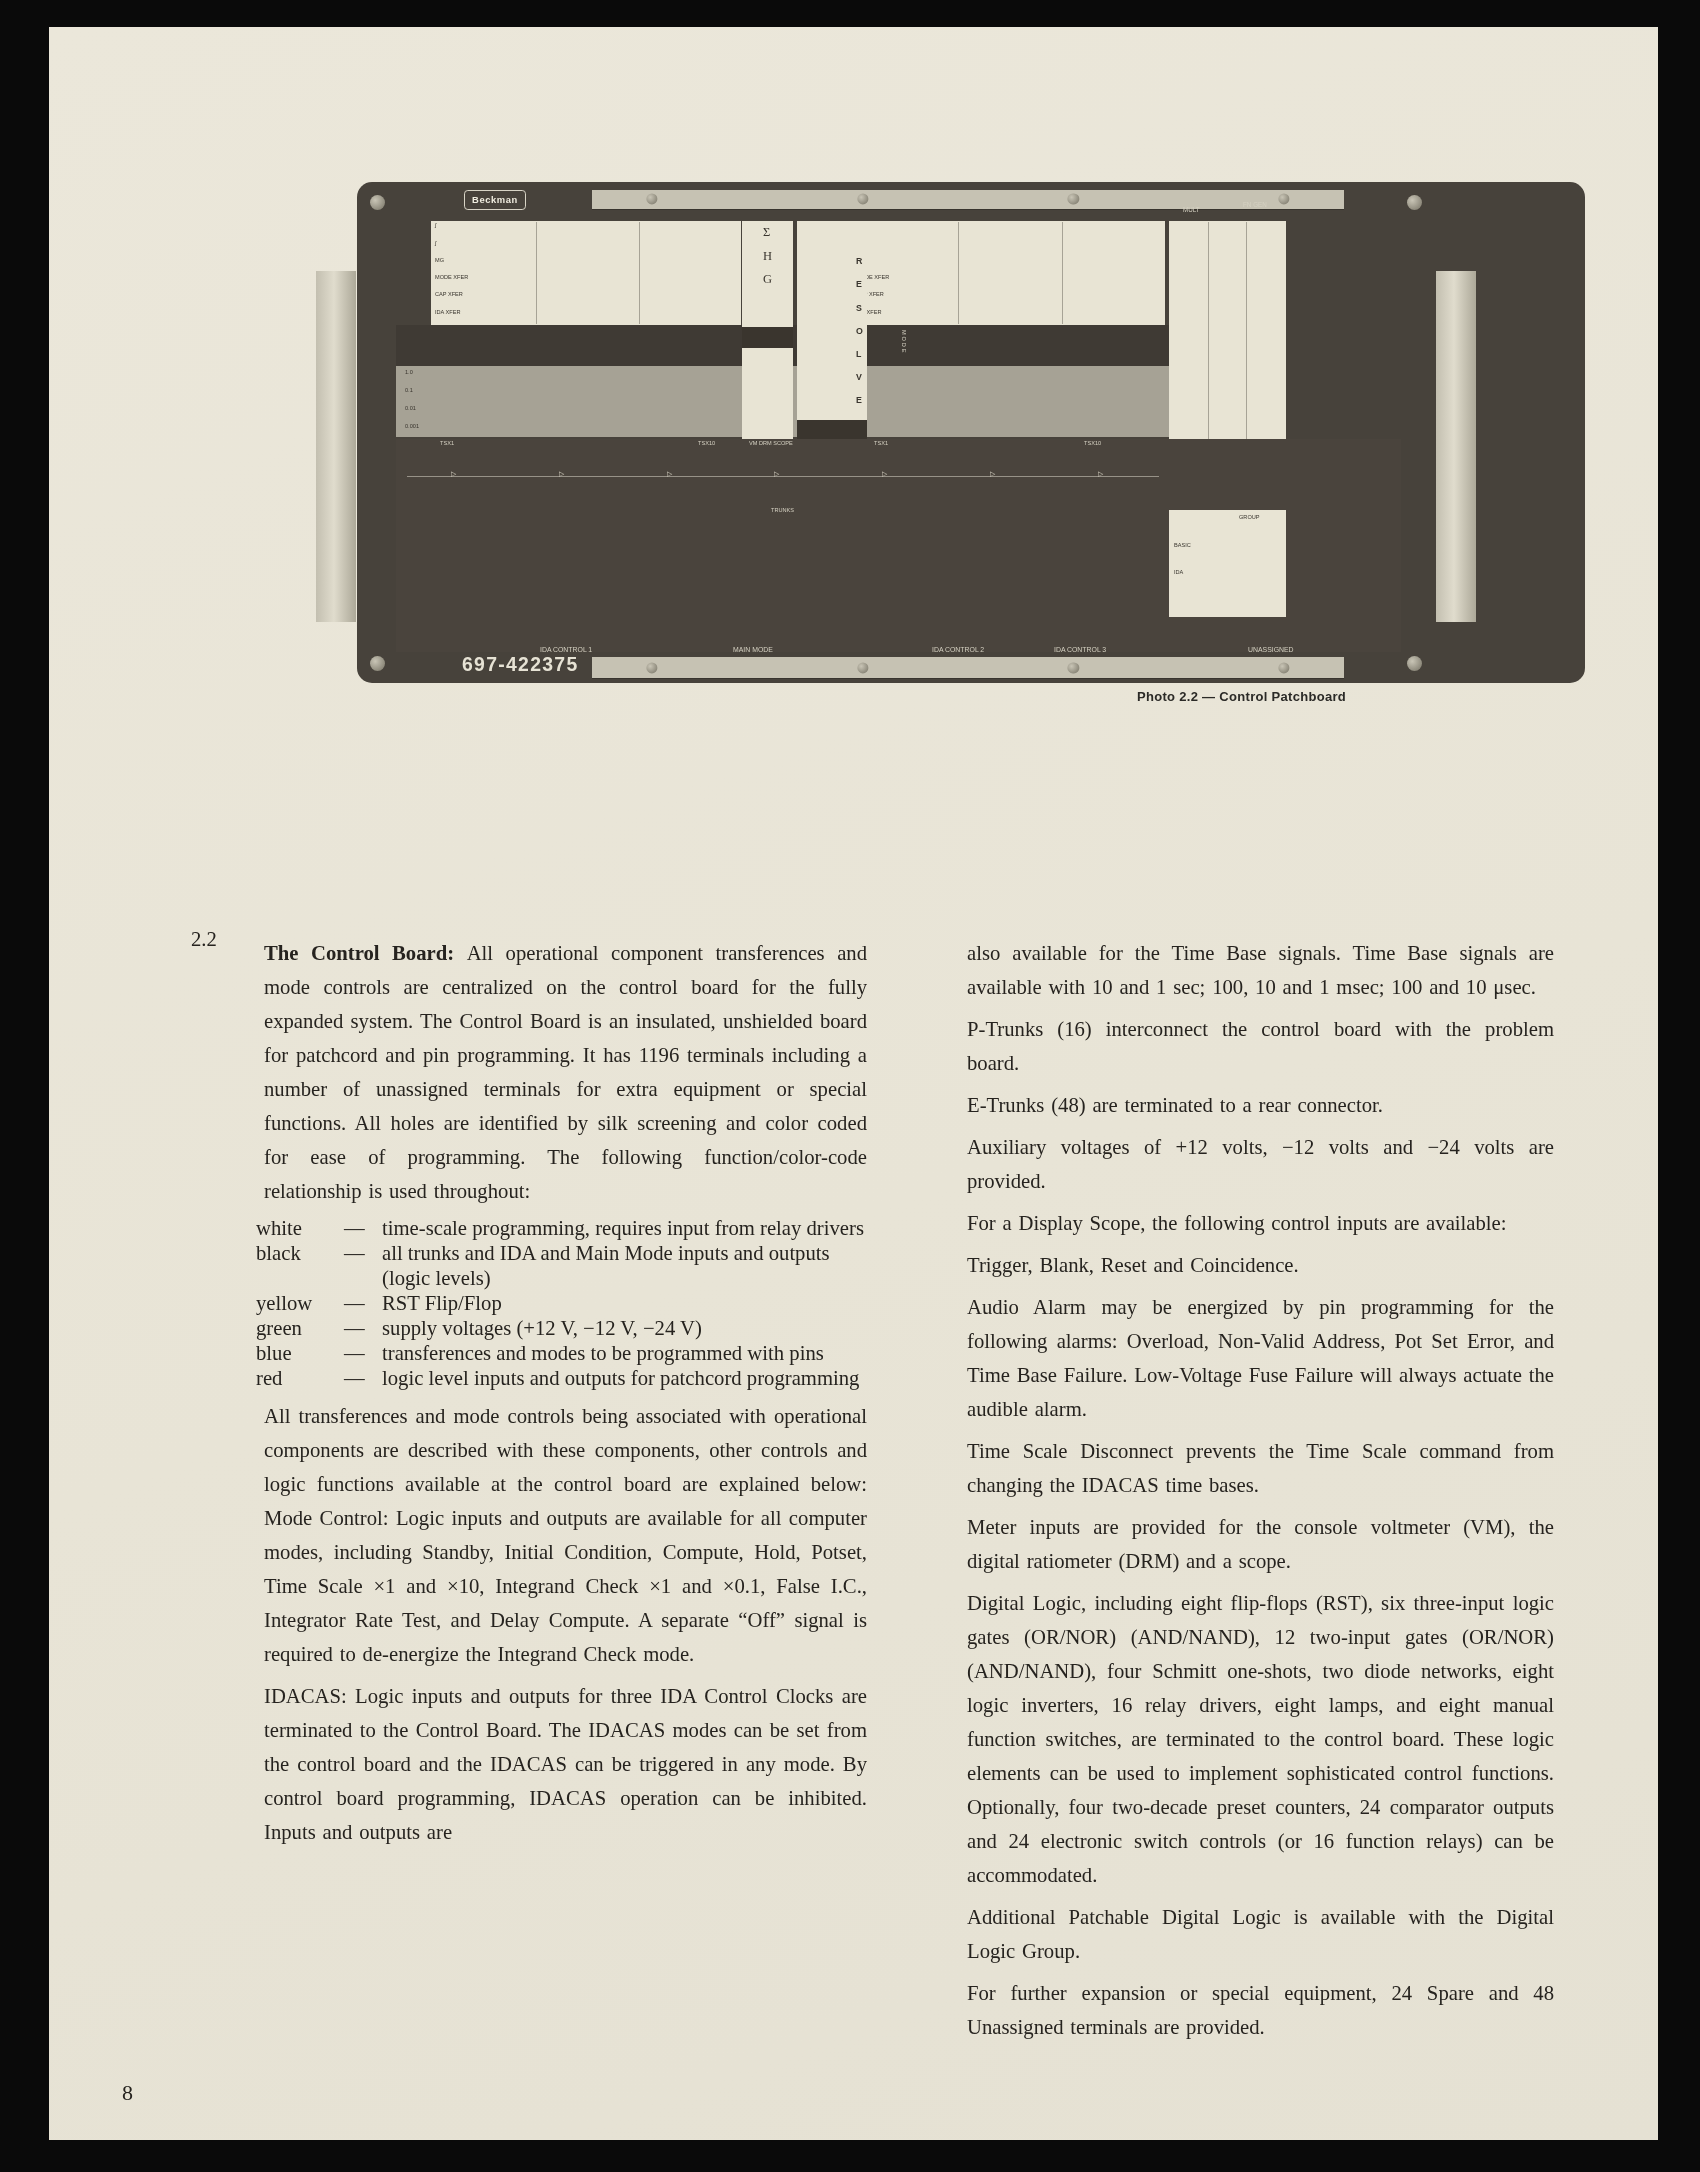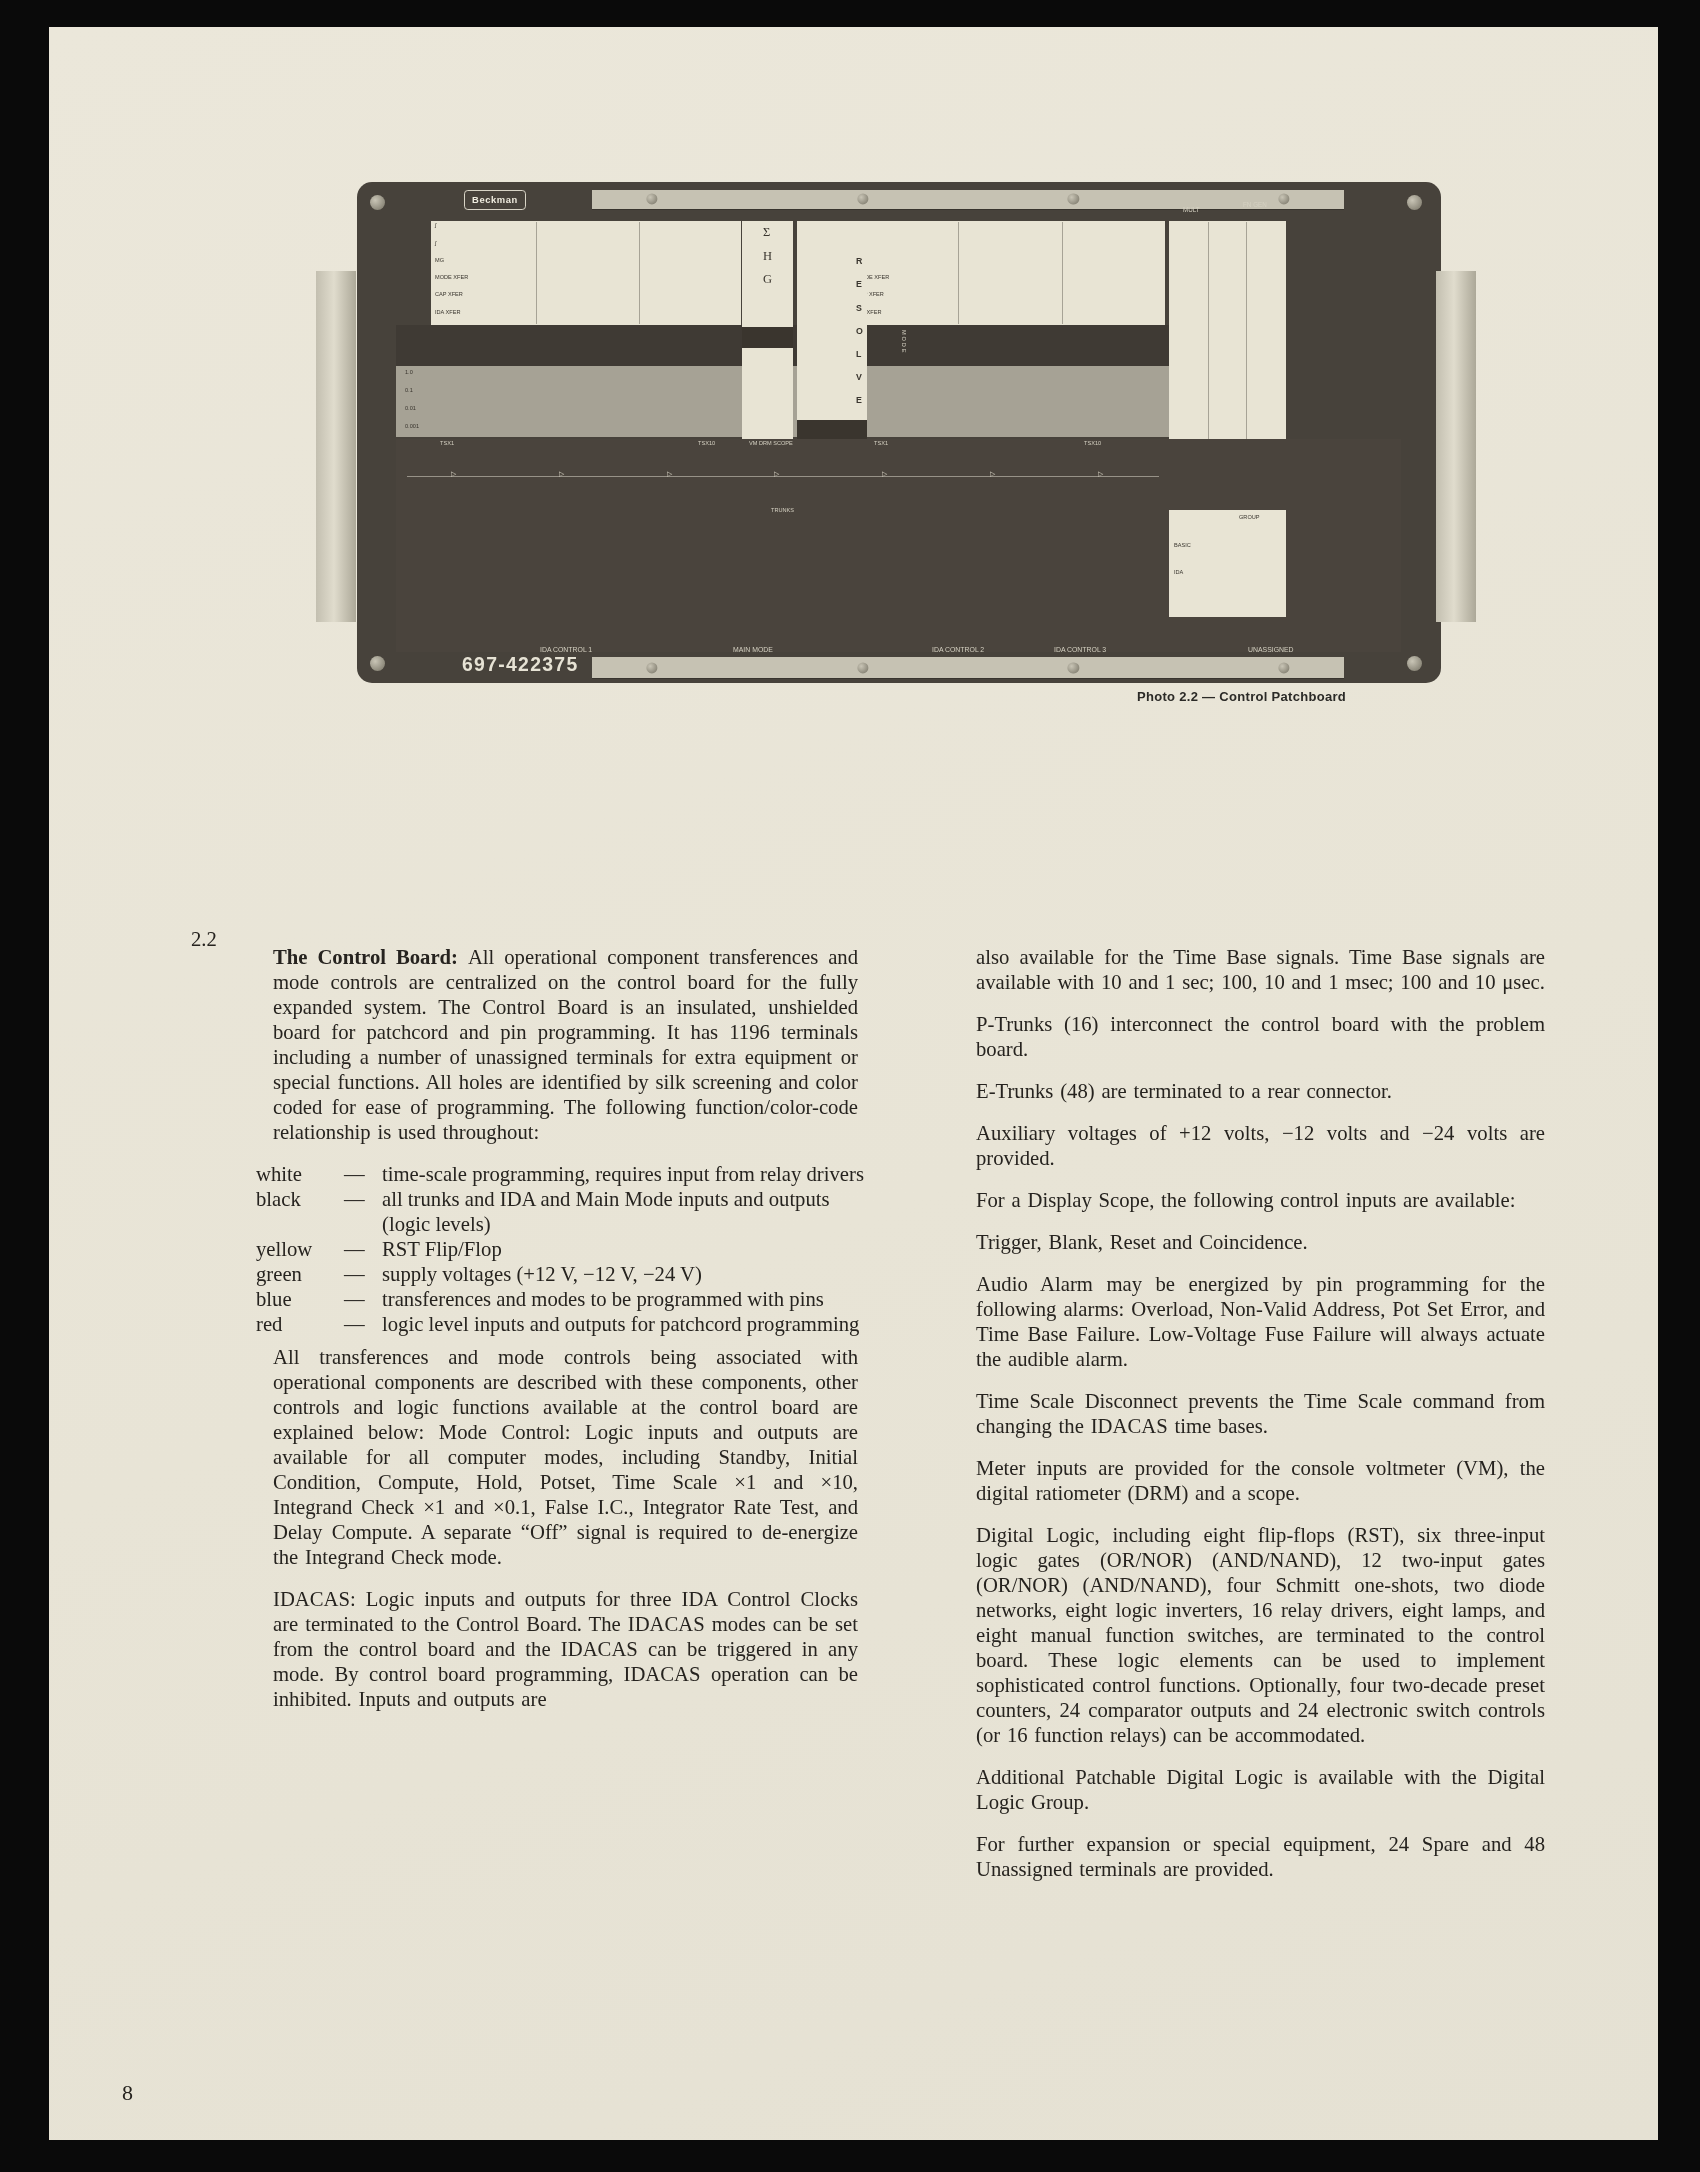--- a/index.html
+++ b/index.html
@@ -8,22 +8,22 @@
     background:#0a0a0a;
     font-family:"Liberation Serif",serif;
   }
   .page{
     position:absolute;left:49px;top:27px;width:1609px;height:2113px;
     background:linear-gradient(160deg,#ebe7da 0%,#e8e4d6 55%,#e5e1d3 100%);
   }
 
   
   .board{
-    position:absolute;left:308px;top:155px;width:1078px;height:501px;
-    background:#47423b;border-radius:15px;padding-left:6px;
+    position:absolute;left:308px;top:155px;width:1228px;height:501px;
+    background:#47423b;border-radius:15px;
   }
   .bsec{position:absolute;}
   .dots{
     background-image:radial-gradient(circle,var(--dc,#2b2823) var(--dr,5px),transparent calc(var(--dr,5px) + 0.8px));
     background-size:var(--sx,19px) var(--sy,19px);
     background-position:var(--ox,8.8px) var(--oy,8.8px);
     background-repeat:repeat;
   }
   .blabel{position:absolute;font-family:"Liberation Sans",sans-serif;color:#d5d1c2;white-space:nowrap;line-height:1;}
   .dklabel{color:#39352e;}
@@ -48,21 +48,21 @@
     position:absolute;left:1088px;top:662px;
     font-family:"Liberation Sans",sans-serif;font-weight:bold;
     font-size:13px;color:#2b2a27;letter-spacing:0.3px;
   }
 
   
   .secnum{position:absolute;left:142px;top:901px;font-size:20.7px;color:#26231f;}
   .col{position:absolute;top:901px;color:#26231f;}
   .col-left{left:207px;width:619px;}
   .col-right{left:910px;width:603px;}
-  p.para{margin:17px;font-size:20.7px;line-height:25px;text-align:justify;word-spacing:1.6px;}
+  p.para{margin:8px;font-size:20.7px;line-height:34px;text-align:justify;word-spacing:1.6px;}
   p.para.gap{margin-top:8.1px;}
   p.para b{font-weight:bold;}
   .clist{font-size:20.7px;line-height:25px;}
   .crow{display:flex;}
   .clabel{width:88px;flex:none;}
   .cdash{width:38px;flex:none;}
   .cdesc{flex:1;}
   .pagenum{position:absolute;left:73px;top:2053px;font-size:22px;color:#26231f;}
 </style>
 </head>

